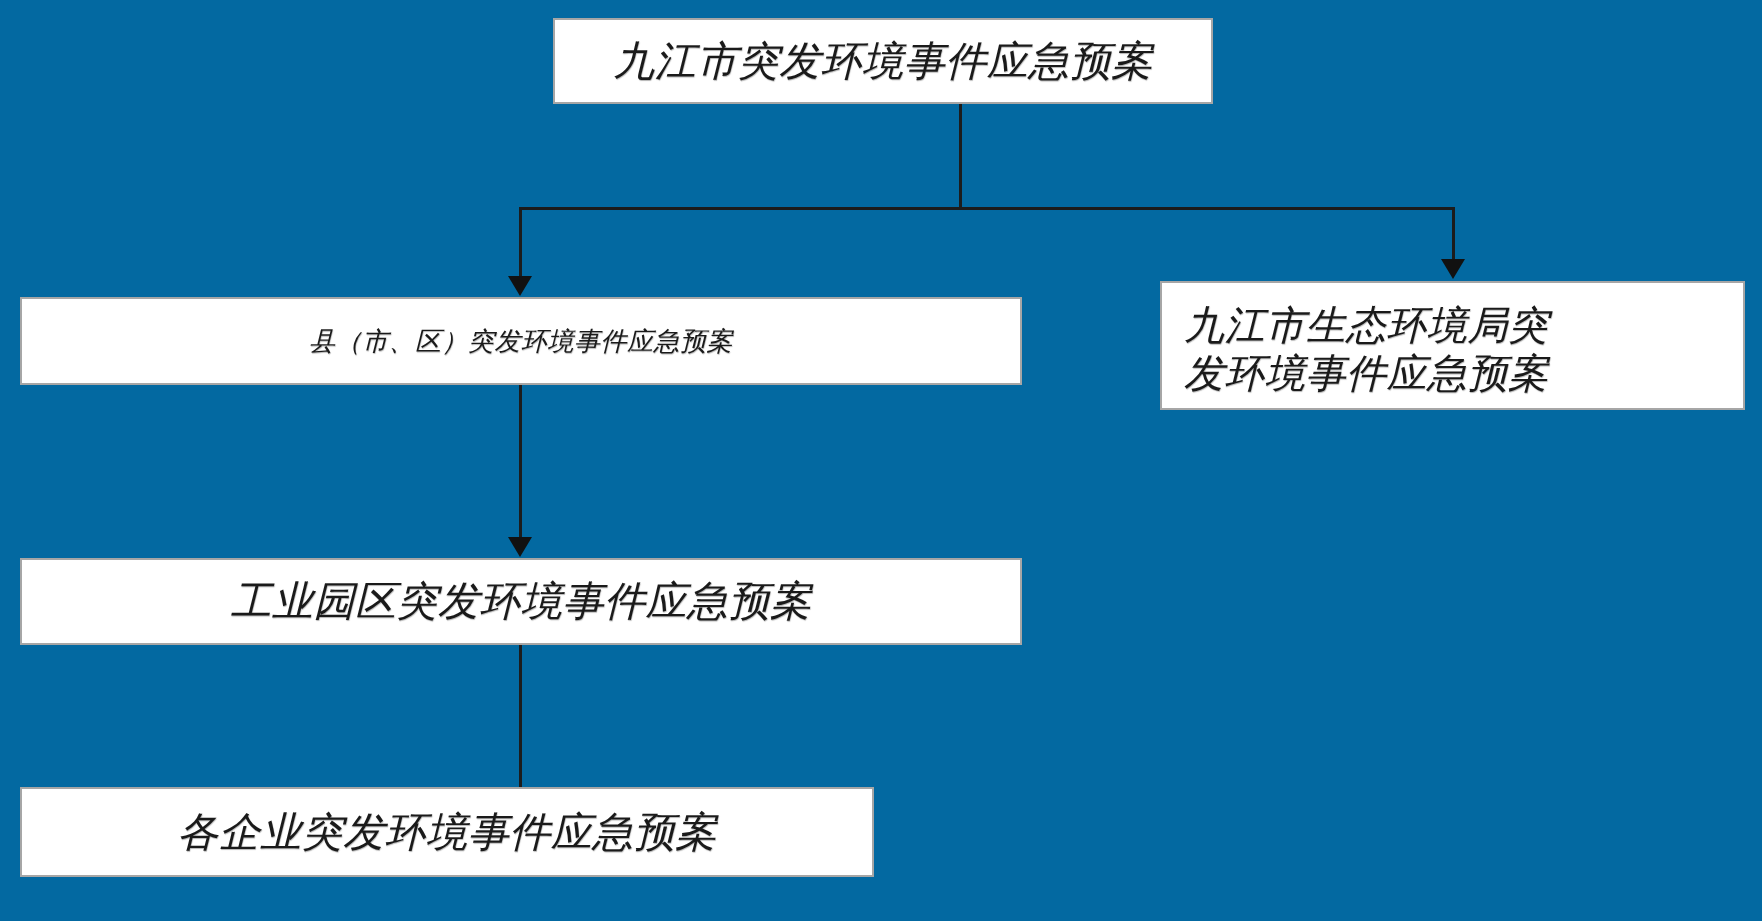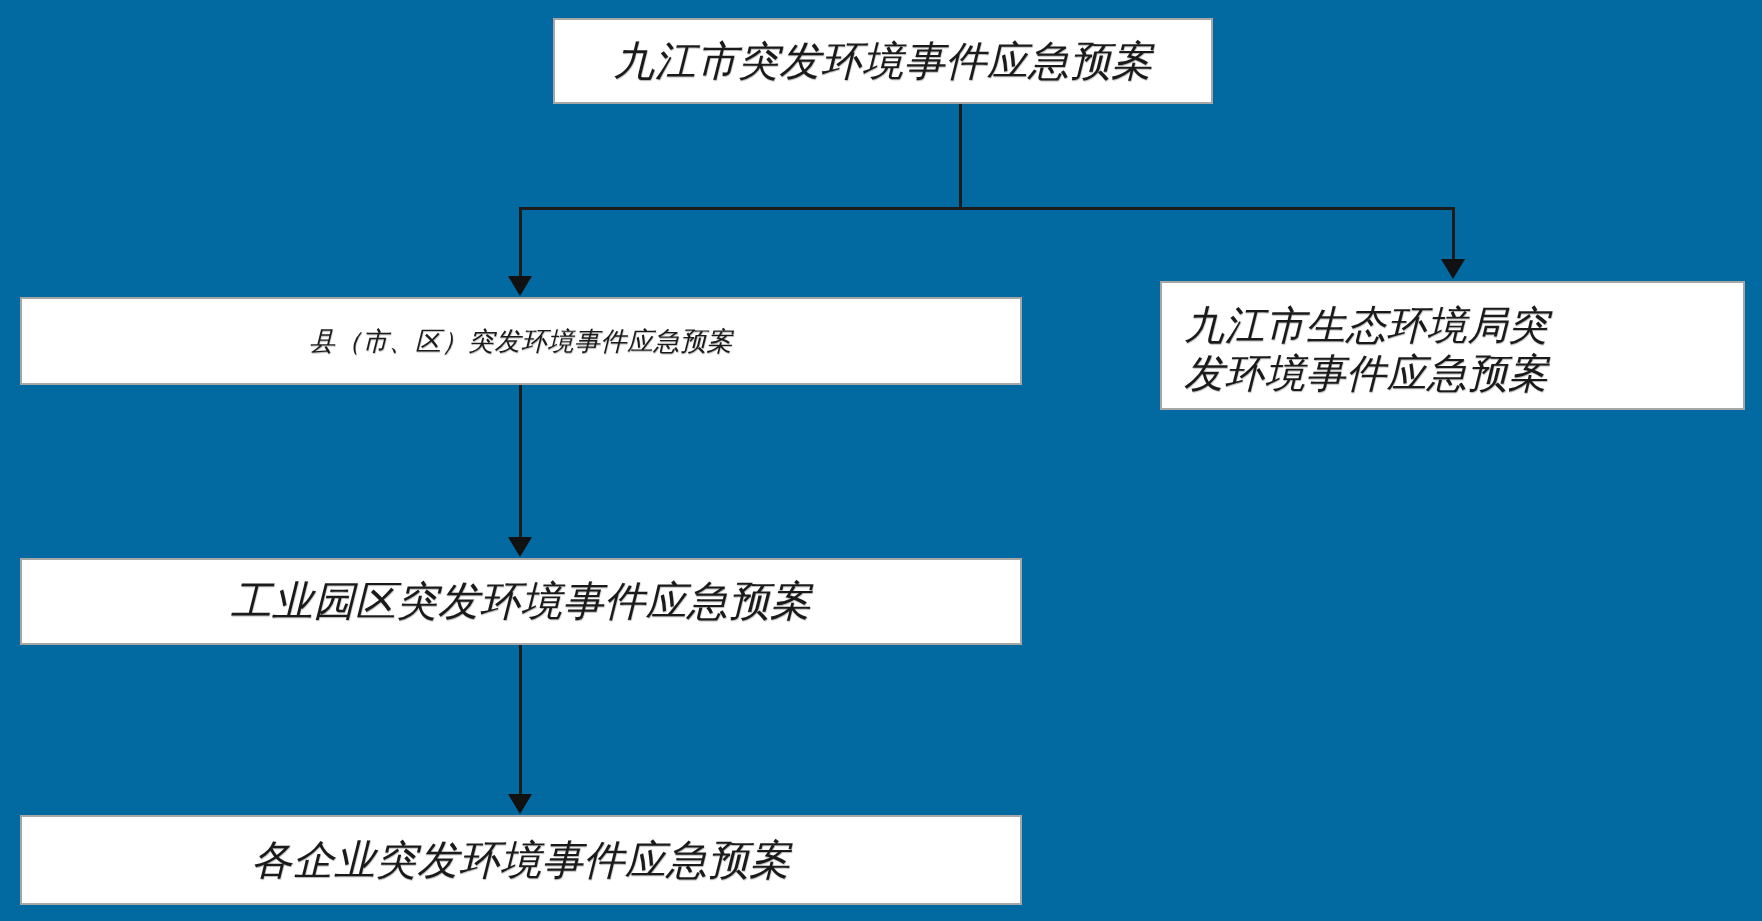--- a/index.html
+++ b/index.html
@@ -55,21 +55,21 @@
     padding-left: 22px;
   }
   #node-bureau .node-label { font-size: 40px; text-align: left; margin-top: 8px; }
 
   #node-park {
     left: 20px;  top: 558px;  width: 1002px; height: 87px;
   }
   #node-park .node-label { font-size: 41px; }
 
   #node-enterprise {
-    left: 20px;  top: 815px;  width: 1002px; height: 90px;
+    left: 20px;  top: 787px;  width: 854px; height: 90px;
   }
   #node-enterprise .node-label { font-size: 41px; }
 
   
   .edge-line {
     position: absolute;
     background: #1c1c1c;
   }
   .edge-v { width: 3px; }
   .edge-h { height: 3px; }

